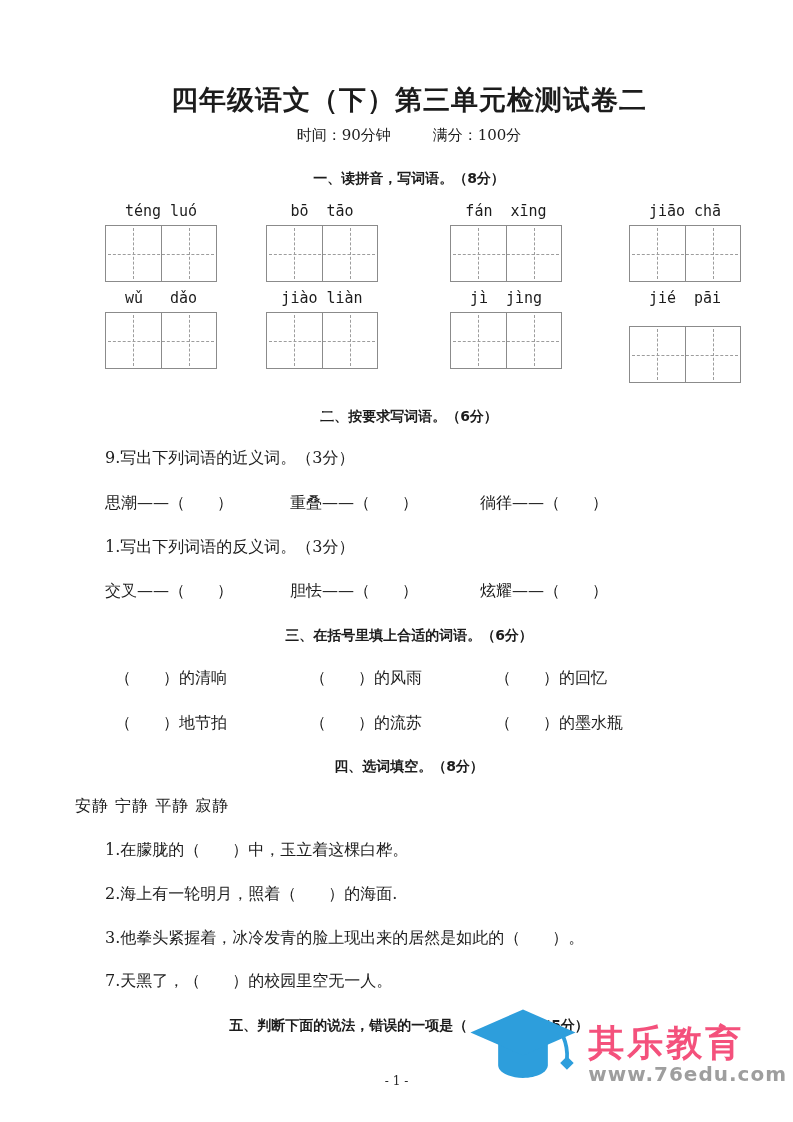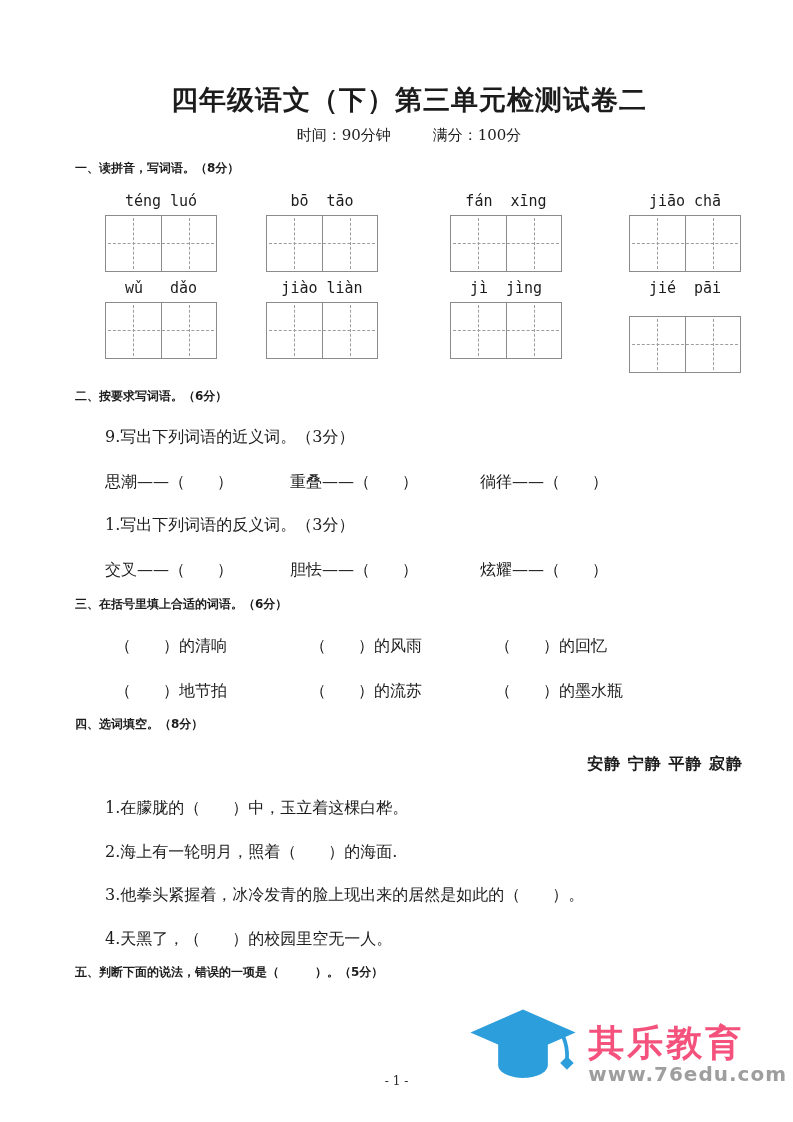--- a/index.html
+++ b/index.html
@@ -23,25 +23,26 @@
     line-height:1.3;
   }
   .subtitle{
     margin-top:9px;
     text-align:center;
     font-size:15px;
   }
   .subtitle .gap{display:inline-block;width:42px;}
 
   .sec-heading{
-    margin-top:16px;
-    font-size:12px;
+    margin-top:24px;
+    font-size:14px;
     font-weight:700;
     font-family:"DejaVu Sans","Liberation Sans",sans-serif;
     line-height:1.3;
+    text-align:center;
   }
 
   
   .col-row{display:flex;margin-left:30px;align-items:flex-start;}
   .col{width:112px;flex:0 0 112px;}
   .col.c2{margin-left:49px;}
   .col.c3{margin-left:72px;}
   .col.c4{margin-left:67px;}
   .pinyin{
     text-align:center;
@@ -79,24 +80,23 @@
   .body-line{font-size:16px;line-height:1.35;white-space:pre-wrap;}
   .sub-item{margin-top:22px;margin-left:30px;}
   .word-row{display:flex;margin-top:23px;margin-left:30px;}
   .word-row .w1{flex:0 0 185px;}
   .word-row .w2{flex:0 0 190px;}
   .phrase-row{display:flex;margin-top:23px;margin-left:40px;}
   .phrase-row .w1{flex:0 0 195px;}
   .phrase-row .w2{flex:0 0 185px;}
   .word-bank{
     margin-top:21px;
-    text-align:right;
+    text-align:left;
     font-size:16px;
     letter-spacing:1px;
-    font-weight:bold;
   }
   .sentence{margin-top:22px;margin-left:30px;}
 
   
   .page-number{
     position:absolute;
     bottom:22px;left:0;right:0;
     text-align:center;
     font-size:12px;
     color:#2b2b2b;
@@ -213,21 +213,21 @@
       <span class="w1">（　　）地节拍</span>
       <span class="w2">（　　）的流苏</span>
       <span class="w3">（　　）的墨水瓶</span>
     </div>
 
     <div class="sec-heading">四、选词填空。（8分）</div>
     <div class="word-bank">安静 宁静 平静 寂静</div>
     <div class="body-line sentence">1.在朦胧的（　　）中，玉立着这棵白桦。</div>
     <div class="body-line sentence">2.海上有一轮明月，照着（　　）的海面.</div>
     <div class="body-line sentence">3.他拳头紧握着，冰冷发青的脸上现出来的居然是如此的（　　）。</div>
-    <div class="body-line sentence">4.天黑了，（　　）的校园里空无一人。</div>
+    <div class="body-line sentence">7.天黑了，（　　）的校园里空无一人。</div>
 
     <div class="sec-heading">五、判断下面的说法，错误的一项是（　　　）。（5分）</div>
 
   </div>
 
   <div class="page-number">- 1 -</div>
 
   <div class="brand">
     <svg width="118" height="86" viewBox="0 0 120 90">
       <path d="M34 44 h52 v24 c0 7.5 -11.6 13.5 -26 13.5 s-26 -6 -26 -13.5 z" fill="#2D9EDC"></path>

